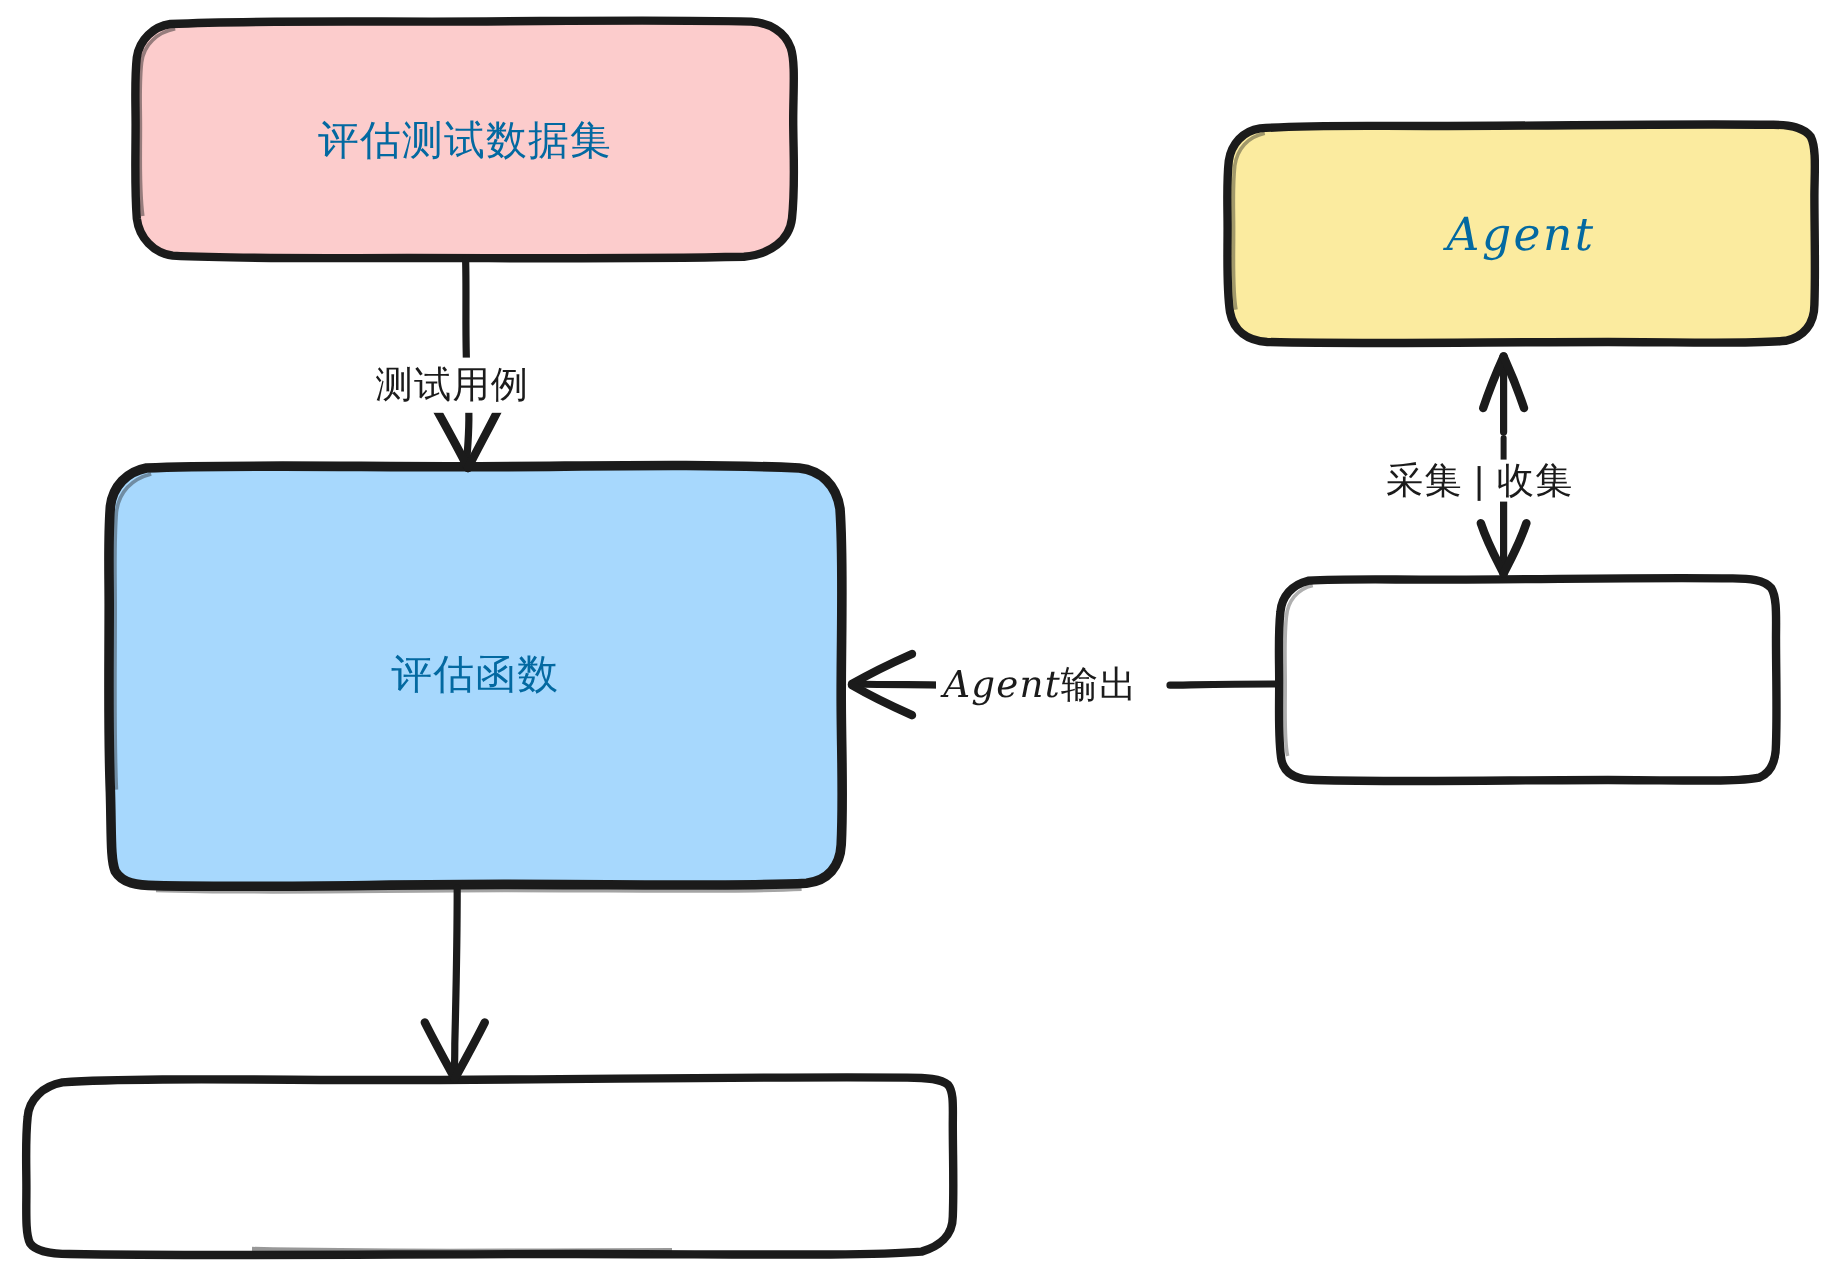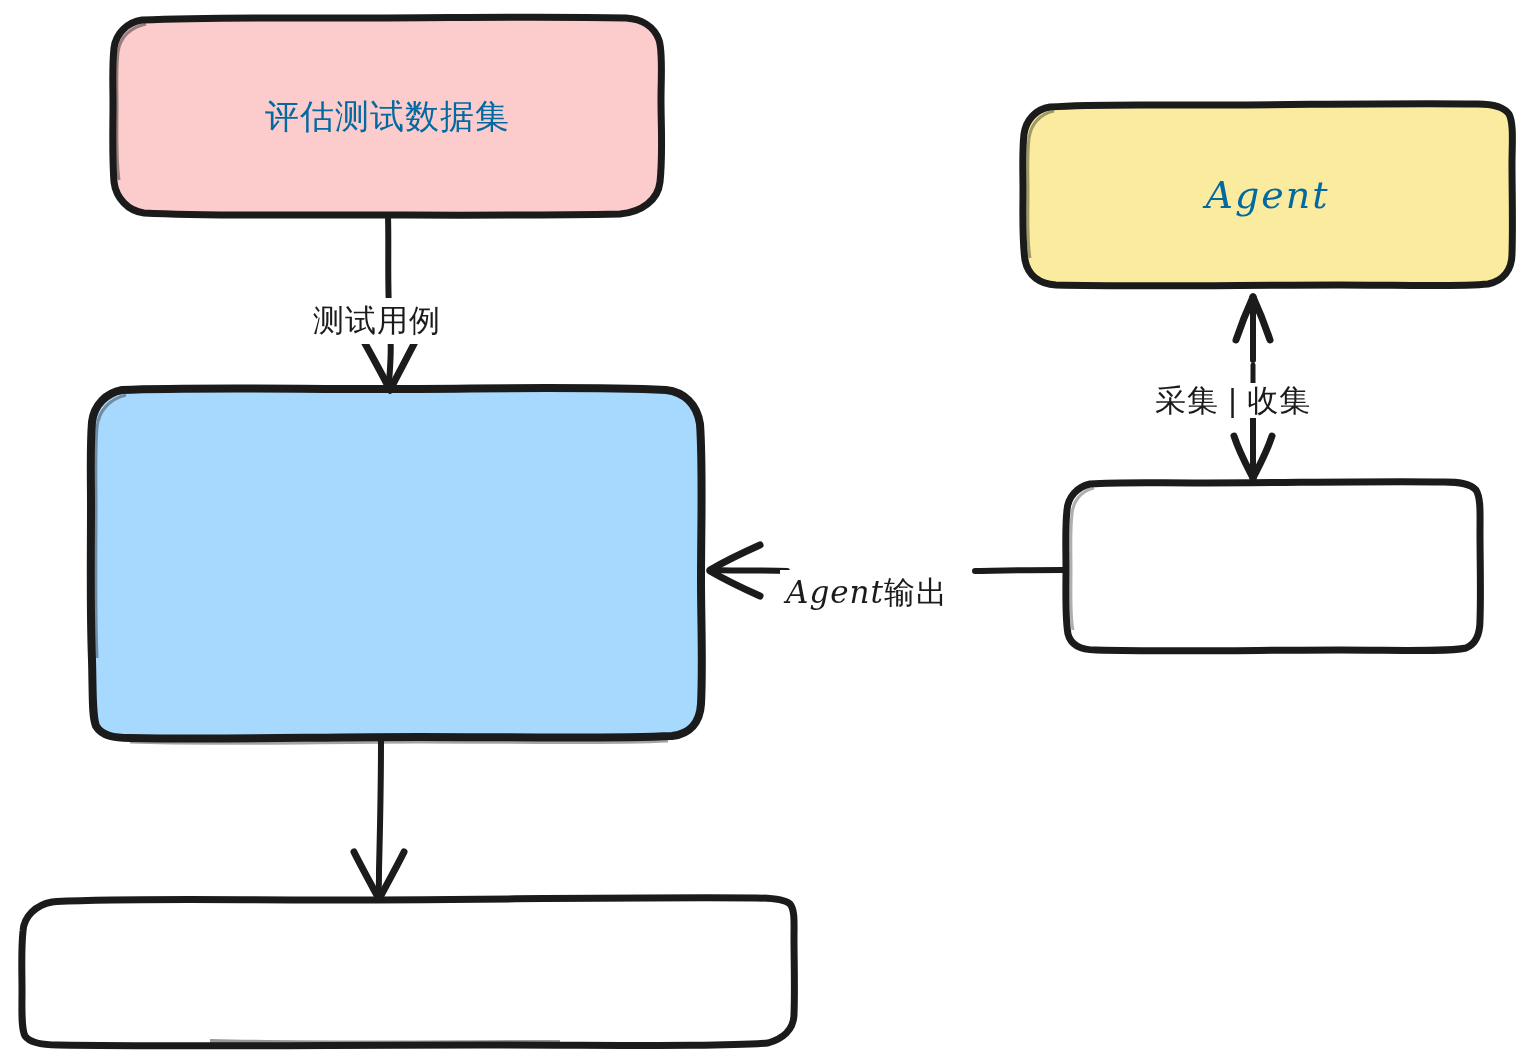--- a/index.html
+++ b/index.html
@@ -50,21 +50,20 @@
     font-family: "Liberation Sans", sans-serif;
     font-size: 31px;
     letter-spacing: 1px;
     white-space: nowrap;
     background: #ffffff;
     padding: 2px 6px;
     pointer-events: none;
   }
   .edge-label.mixed {
     font-size: 31px;
-    margin-top: 22px;
   }
   .edge-label .latin-inline {
     font-family: "DejaVu Serif", serif;
     font-style: italic;
   }
   
   .node-hit {
     position: absolute;
     cursor: pointer;
     background: transparent;
@@ -163,20 +162,21 @@
       <path d="M1253,412 C1253,432 1253,452 1253,470" fill="none" stroke="#1b1b1b" stroke-width="6" stroke-linecap="round"></path>
       <path d="M1234,436 C1240,454 1248,468 1253,478" fill="none" stroke="#1b1b1b" stroke-width="7" stroke-linecap="round"></path>
       <path d="M1272,436 C1266,454 1258,468 1253,478" fill="none" stroke="#1b1b1b" stroke-width="7" stroke-linecap="round"></path>
     </g>
   </svg>
 
   <div class="node-label" style="left:113px; top:18px; width:549px; height:197px;">评估测试数据集</div>
 
   <div class="node-label latin" style="left:1022px; top:105px; width:491px; height:180px;">Agent</div>
 
+  <div class="node-label" style="left:90px; top:388px; width:612px; height:347px;">评估函数</div>
 
 
 
   <div class="edge-label" style="left:307px; top:272px;margin-top:26px;">测试用例</div>
 
   <div class="edge-label mixed" style="left:780px; top:548px;">
     <span class="latin-inline">Agent</span><span>输出</span>
   </div>
 
   <div class="edge-label" style="left:1145px; top:378px; background:transparent;">

